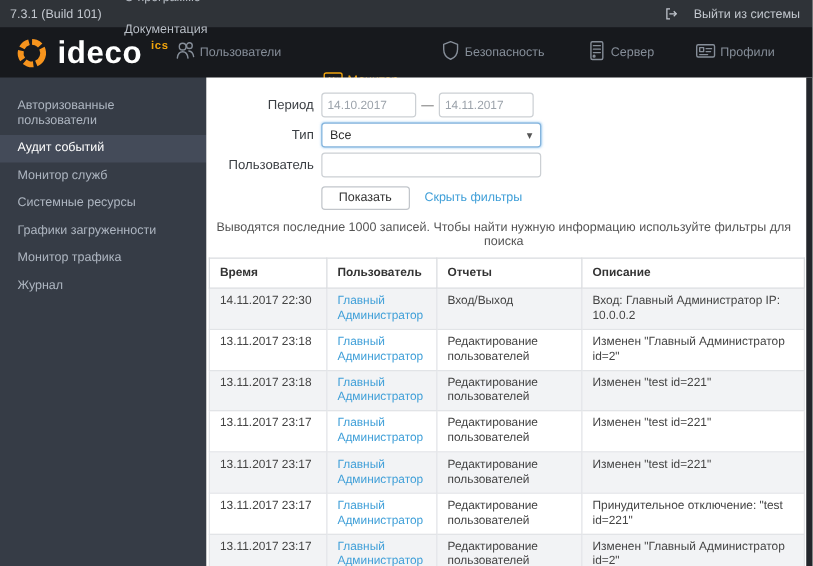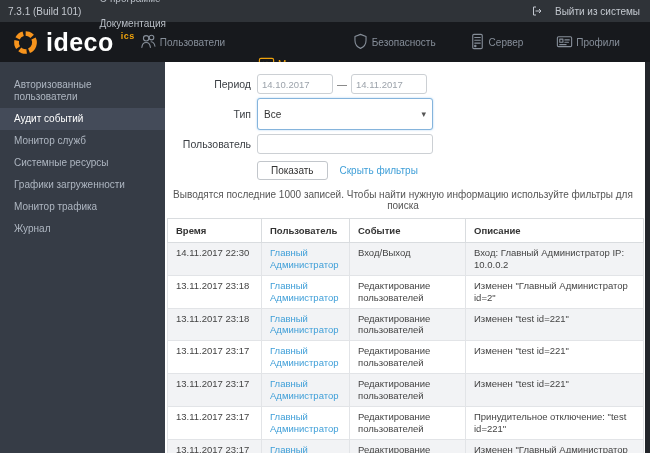--- a/index.html
+++ b/index.html
@@ -47,21 +47,21 @@
   }
   
   .filter-row{display:flex;align-items:center;margin:4px 0;}
   .filter-label{width:86px;text-align:right;margin-right:6px;font-size:10.5px;color:#3b3f44;flex:none;}
   .date-input{
     width:66px;height:16px;border:1px solid #ccd0d4;border-radius:3px;background:#fff;
     font-size:9.5px;color:#9ca3ab;padding:1px 4px;font-family:inherit;
   }
   .date-dash{margin:0 4px;color:#666;font-size:10px;}
   .type-select{
-    width:176px;height:32px;border:1px solid #85b4dc;border-radius:3px;background:#fff;
+    width:176px;height:20px;border:1px solid #85b4dc;border-radius:3px;background:#fff;
     font-size:10px;color:#333;display:flex;align-items:center;padding:0 6px;box-sizing:border-box;
     box-shadow:0 0 2px rgba(102,175,233,.6);cursor:pointer;
   }
   .type-select .chev{margin-left:auto;color:#555;font-size:9px;}
   .user-input{
     width:164px;height:16px;border:1px solid #ccd0d4;border-radius:3px;background:#fff;
     font-size:10px;color:#333;padding:1px 5px;font-family:inherit;
   }
   .btn-row{margin-left:92px;display:flex;align-items:center;margin-top:7px;}
   .show-btn{
@@ -209,21 +209,21 @@
       <colgroup>
           <col style="width:94px">
           <col style="width:88px">
           <col style="width:116px">
           <col style="width:178px">
         </colgroup>
       <thead>
         <tr>
           <th>Время</th>
           <th>Пользователь</th>
-          <th>Событие</th>
+          <th>Отчеты</th>
           <th>Описание</th>
         </tr>
       </thead>
       <tbody>
         <tr>
             <td>14.11.2017 22:30</td>
             <td><a class="user-link">Главный Администратор</a></td>
             <td>Вход/Выход</td>
             <td>Вход: Главный Администратор IP: 10.0.0.2</td>
           </tr>

